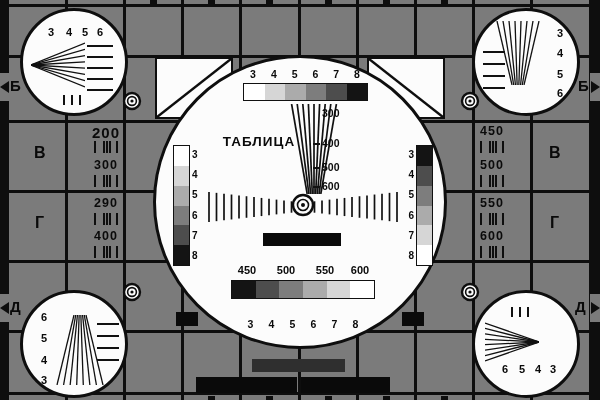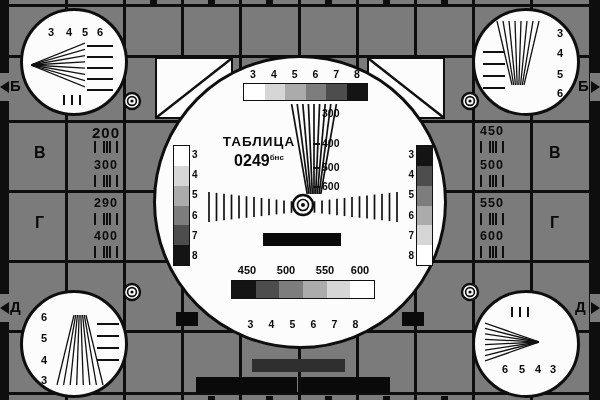--- a/index.html
+++ b/index.html
@@ -136,23 +136,20 @@
         <line x1="54" y1="21" x2="0" y2="40" stroke="#111" stroke-width="1.3"></line>
       </svg>
       <span class="a" style="left: 23px; top: 70px; width: 14px; text-align: center; font-size: 11px; font-weight: bold;">6</span>
       <span class="a" style="left: 40px; top: 70px; width: 14px; text-align: center; font-size: 11px; font-weight: bold;">5</span>
       <span class="a" style="left: 56px; top: 70px; width: 14px; text-align: center; font-size: 11px; font-weight: bold;">4</span>
       <span class="a" style="left: 71px; top: 70px; width: 14px; text-align: center; font-size: 11px; font-weight: bold;">3</span>
     </div>
 
   <div class="a circle" id="main-circle" style="left:153px;top:55px;width:294px;height:294px;z-index:3">
     <span class="a" style="left:61px;top:76px;width:84px;text-align:center;font-size:13.5px;font-weight:bold;letter-spacing:1px">ТАБЛИЦА</span>
-    <span class="a" style="left:63px;top:94px;width:80px;text-align:center;font-size:16px;font-weight:bold">
-      <span>0249</span><sup>бнс</sup>
-    </span>
     <div class="a" style="left:107px;top:175px;width:78px;height:13px;background:#0a0a0a"></div>
   <div class="a" style="left: 87px; top: 25px; width: 125px; height: 18px; border: 1px solid rgb(17, 17, 17);">
         <div class="a" style="left: 0px; top: 0px; width: 21px; height: 16px; background: rgb(255, 255, 255);"></div>
         <div class="a" style="left: 20.5px; top: 0px; width: 21px; height: 16px; background: rgb(214, 214, 214);"></div>
         <div class="a" style="left: 41px; top: 0px; width: 21px; height: 16px; background: rgb(171, 171, 171);"></div>
         <div class="a" style="left: 61.5px; top: 0px; width: 21px; height: 16px; background: rgb(125, 125, 125);"></div>
         <div class="a" style="left: 82px; top: 0px; width: 21px; height: 16px; background: rgb(77, 77, 77);"></div>
         <div class="a" style="left: 102.5px; top: 0px; width: 21px; height: 16px; background: rgb(20, 20, 20);"></div>
       </div>
       <div class="a" style="left: 75px; top: 222px; width: 144px; height: 19px; border: 1px solid rgb(17, 17, 17);">

